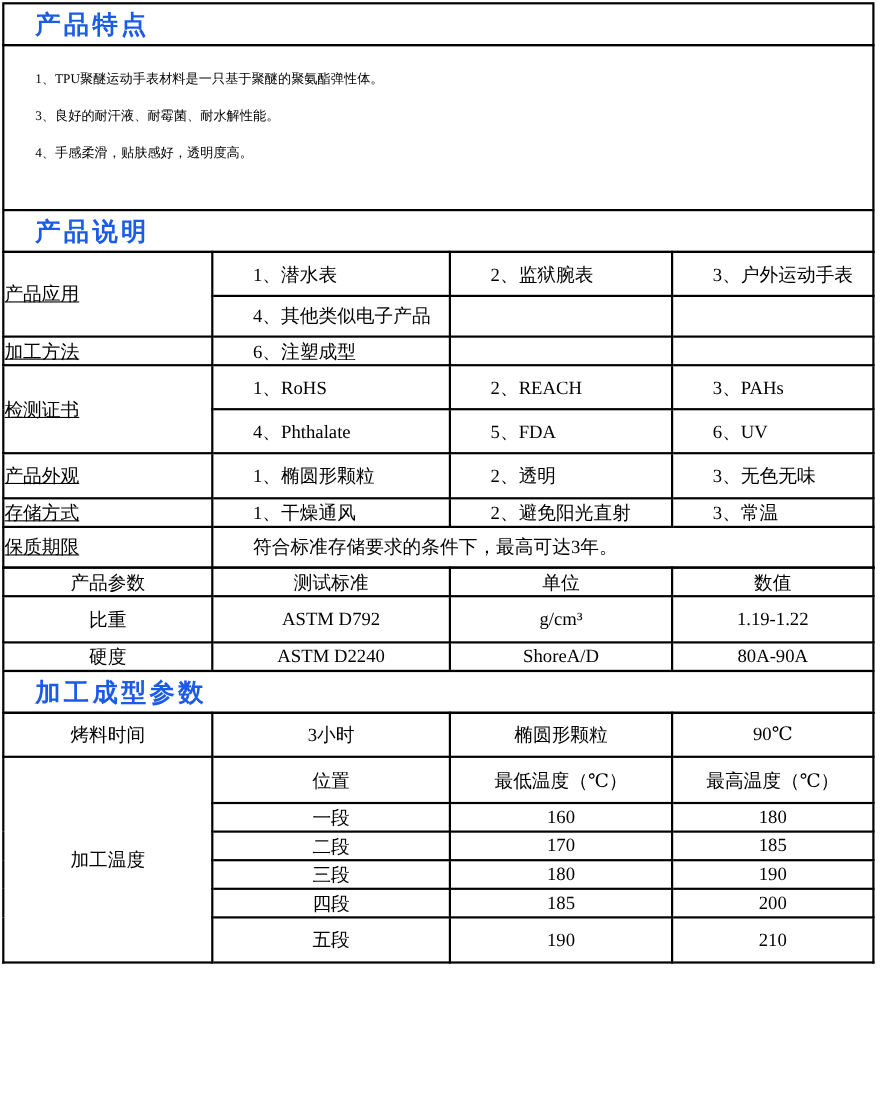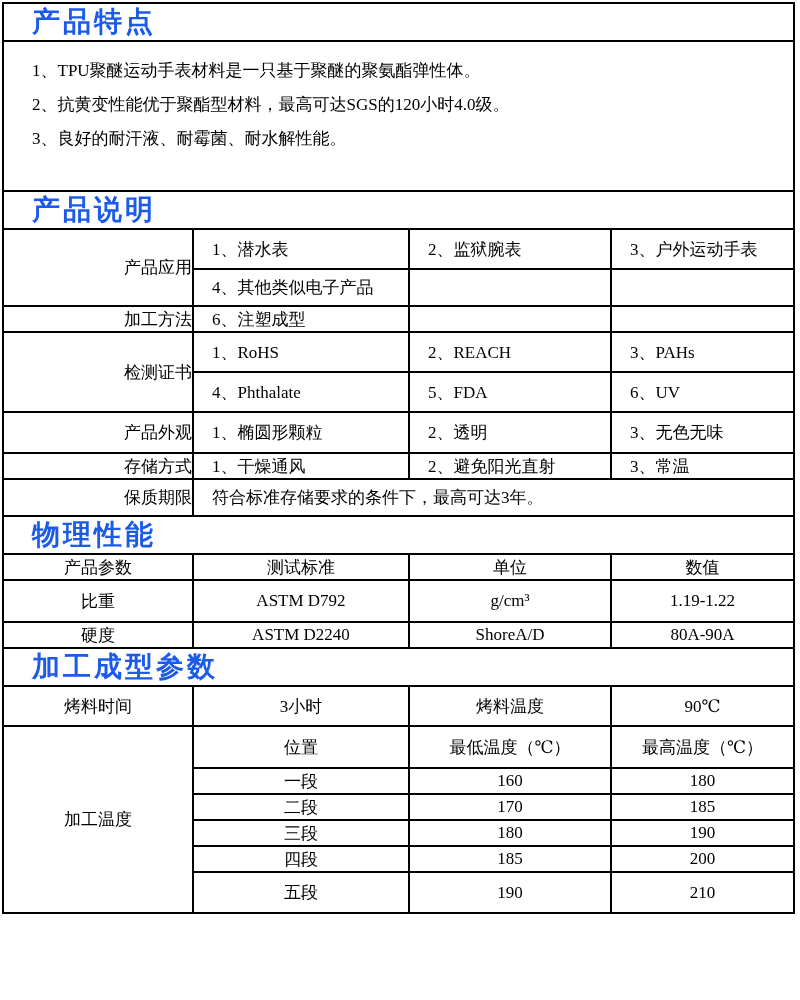--- a/index.html
+++ b/index.html
@@ -13,51 +13,51 @@
   .sheet { margin: 2px 5px 0 2px; }
 
   .section-header {
     border: 2px solid #000;
     height: 40px;
     display: flex;
     align-items: center;
     padding-left: 28px;
     font-family: "Liberation Sans", "DejaVu Sans", sans-serif;
     font-weight: bold;
-    font-size: 28px;
+    font-size: 23px;
     color: #1c5be8;
     letter-spacing: 3px;
     background: #fff;
   }
   .block { margin-top: -2px; }
 
   .features-box {
     border: 2px solid #000;
     height: 152px;
     padding: 12px 10px 0 28px;
   }
   .features-box .feature-line {
-    font-size: 17px;
+    font-size: 12px;
     line-height: 34px;
     white-space: nowrap;
   }
 
   table {
     width: 100%;
     border-collapse: collapse;
     table-layout: fixed;
   }
   td {
     border: 2px solid #000;
     font-size: 17px;
     overflow: hidden;
     white-space: nowrap;
   }
-  .lbl   { text-align: right; }
-  .val   { text-align: left; padding-left: 18px; }
+  .lbl   { text-align: left; text-decoration: underline; }
+  .val   { text-align: left; padding-left: 36px; }
   .ctr   { text-align: center; }
 
   col.c1 { width: 190px; }
   col.c2 { width: 216px; }
   col.c3 { width: 202px; }
   col.c4 { width: auto; }
 
   tr.h40 { height: 40px; }
   tr.h37 { height: 37px; margin-left: 48px; }
   tr.h38 { height: 26px; }
@@ -67,22 +67,22 @@
 </head>
 <body>
 
 <div class="sheet">
 
   <div class="section-header">
     <span>产品特点</span>
   </div>
   <div class="features-box block">
     <div class="feature-line">1、TPU聚醚运动手表材料是一只基于聚醚的聚氨酯弹性体。</div>
-    <div class="feature-line">2、抗黄变性能优于聚酯型材料，最高可达SGS的120小时4.0级。</div>
     <div class="feature-line">3、良好的耐汗液、耐霉菌、耐水解性能。</div>
+    <div class="feature-line">4、手感柔滑，贴肤感好，透明度高。</div>
   </div>
 
   <div class="section-header block">
     <span>产品说明</span>
   </div>
   <table class="block">
     <colgroup>
         <col class="c1">
         <col class="c2">
         <col class="c3">
@@ -129,23 +129,20 @@
       <td class="val">2、避免阳光直射</td>
       <td class="val">3、常温</td>
     </tr>
     <tr class="h37">
       <td class="lbl">保质期限</td>
       <td class="val" colspan="3">符合标准存储要求的条件下，最高可达3年。</td>
     </tr>
   </tbody>
     </table>
 
-  <div class="section-header block">
-    <span>物理性能</span>
-  </div>
   <table class="block">
     <colgroup>
         <col class="c1">
         <col class="c2">
         <col class="c3">
         <col class="c4">
       </colgroup>
     <tbody>
         <tr class="h38">
       <td class="ctr">产品参数</td>
@@ -175,21 +172,21 @@
     <colgroup>
         <col class="c1">
         <col class="c2">
         <col class="c3">
         <col class="c4">
       </colgroup>
     <tbody>
         <tr class="h40">
       <td class="ctr">烤料时间</td>
       <td class="ctr">3小时</td>
-      <td class="ctr">烤料温度</td>
+      <td class="ctr">椭圆形颗粒</td>
       <td class="ctr">90℃</td>
     </tr>
     <tr class="h42">
       <td class="ctr" rowspan="6">加工温度</td>
       <td class="ctr">位置</td>
       <td class="ctr">最低温度（℃）</td>
       <td class="ctr">最高温度（℃）</td>
     </tr>
     <tr class="h38">
       <td class="ctr">一段</td>

